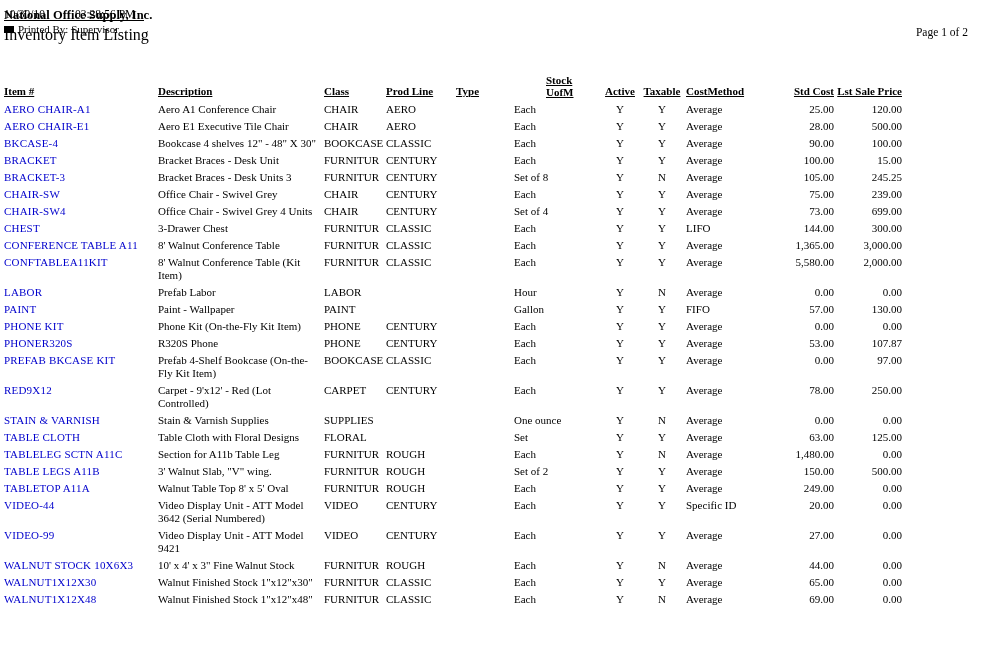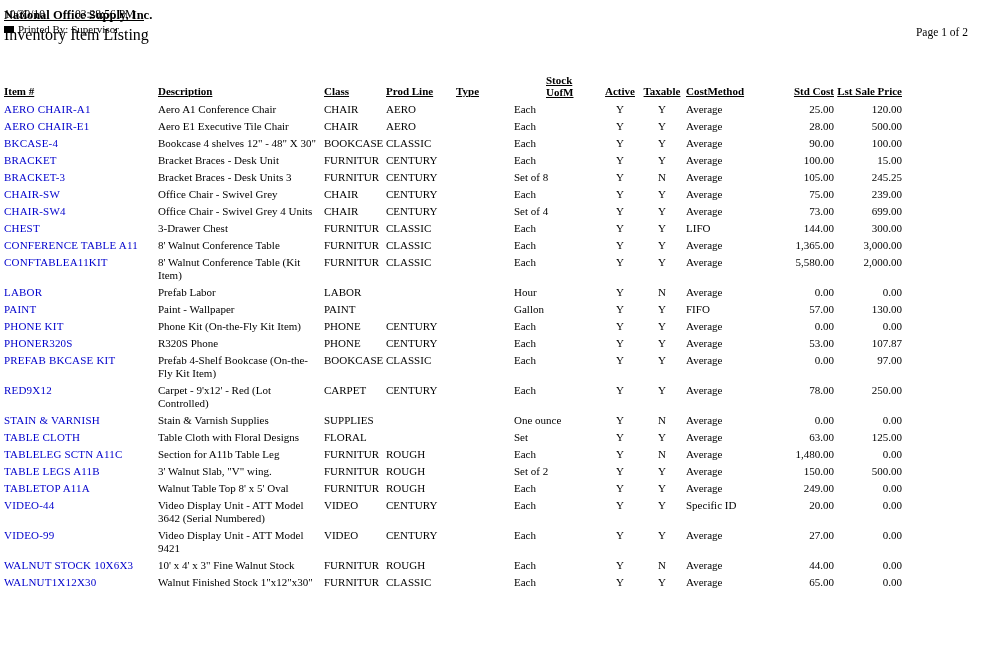--- a/index.html
+++ b/index.html
@@ -412,16 +412,29 @@
           <td>FURNITUR</td>
           <td>CLASSIC</td>
           <td></td>
           <td>Each</td>
           <td>Y</td>
           <td>Y</td>
           <td>Average</td>
           <td>65.00</td>
           <td>0.00</td>
         </tr>
+        <tr>
+          <td>WALNUT1X12X48</td>
+          <td>Walnut Finished Stock 1"x12"x48"</td>
+          <td>FURNITUR</td>
+          <td>CLASSIC</td>
+          <td></td>
+          <td>Each</td>
+          <td>Y</td>
+          <td>N</td>
+          <td>Average</td>
+          <td>69.00</td>
+          <td>0.00</td>
+        </tr>
       </tbody>
   </table>
 
 </div>
 
 </body></html>

